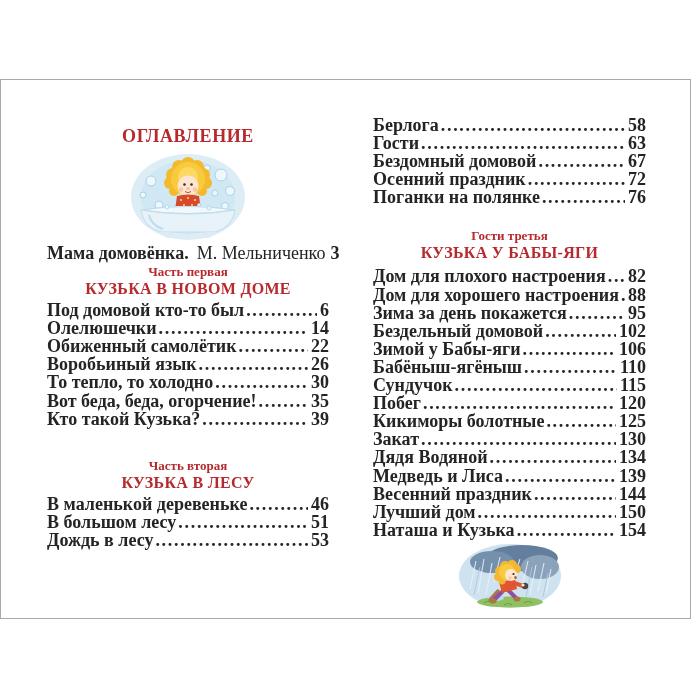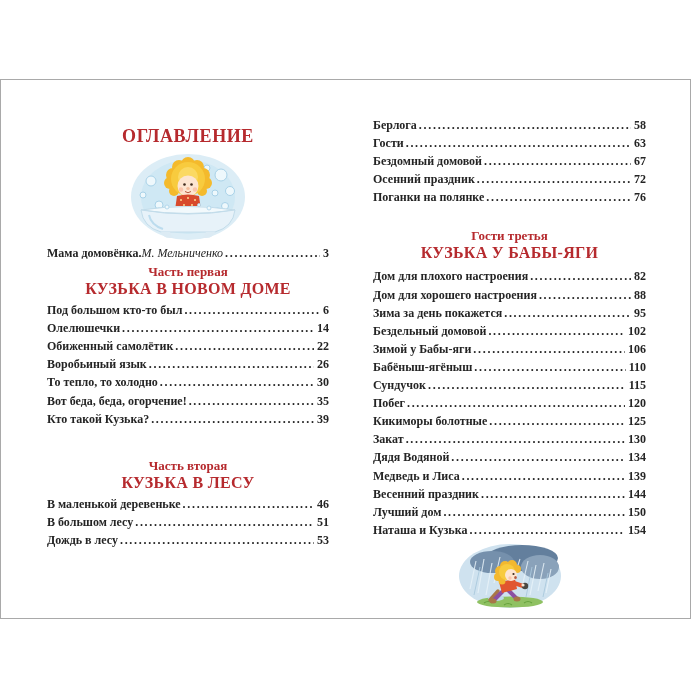--- a/index.html
+++ b/index.html
@@ -23,31 +23,31 @@
 
   .toc-title{
     margin:45px 0 0 0;text-align:center;font-size:18px;font-weight:bold;
     color:var(--red);letter-spacing:0.6px;line-height:22px;
   }
   .illus{display:block;margin:6px auto 0 auto;}
   .illus-rain{margin-top:4px;}
 
   .toc-line{
     display:flex;align-items:flex-end;height:18.1px;
-    font-size:12px;font-weight:bold;line-height:18.1px;
+    font-size:18px;font-weight:bold;line-height:18.1px;
   }
   .toc-line .t{white-space:nowrap;}
   .toc-line .dots{flex:1 1 auto;overflow:hidden;white-space:nowrap;margin:0 3px 0 2px;}
   .toc-line .dots::after{
     content:"......................................................................................";
     letter-spacing:1.7px;
   }
   .toc-line .pg{white-space:nowrap;}
   .first-entry{margin-top:3px;}
-  .first-entry .author{font-style:italic;font-weight:normal;margin-left:0;}
+  .first-entry .author{font-weight:normal;margin-left:8px;}
 
   .part-label{
     text-align:center;color:var(--red);font-weight:bold;
     font-size:13px;line-height:15px;
   }
   .part-title{
     text-align:center;color:var(--red);font-weight:bold;
     font-size:16px;line-height:20px;letter-spacing:0.3px;
   }
   .lc-part1-label{margin-top:2px;}
@@ -127,21 +127,21 @@
       <span class="dots"></span>
       <span class="pg">3</span>
     </div>
 
     <div class="part-label lc-part1-label">Часть первая</div>
     <div class="part-title">КУЗЬКА В НОВОМ ДОМЕ</div>
 
     <div class="entries lc-entries1">
 
         <div class="toc-line">
-          <span class="t">Под большом кто-то был</span>
+          <span class="t">Под домовой кто-то был</span>
           <span class="dots"></span>
           <span class="pg">6</span>
         </div>
 
 
         <div class="toc-line">
           <span class="t">Олелюшечки</span>
           <span class="dots"></span>
           <span class="pg">14</span>
         </div>

